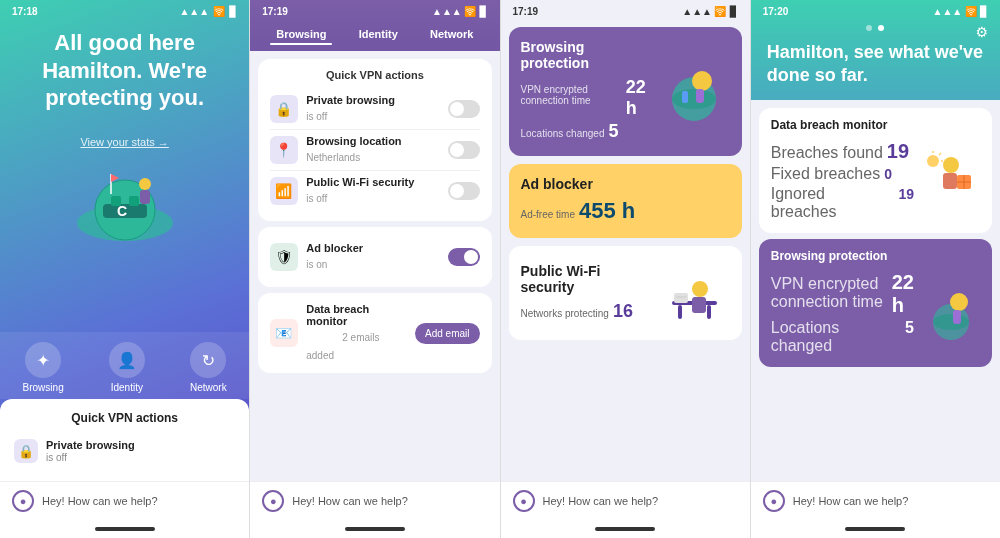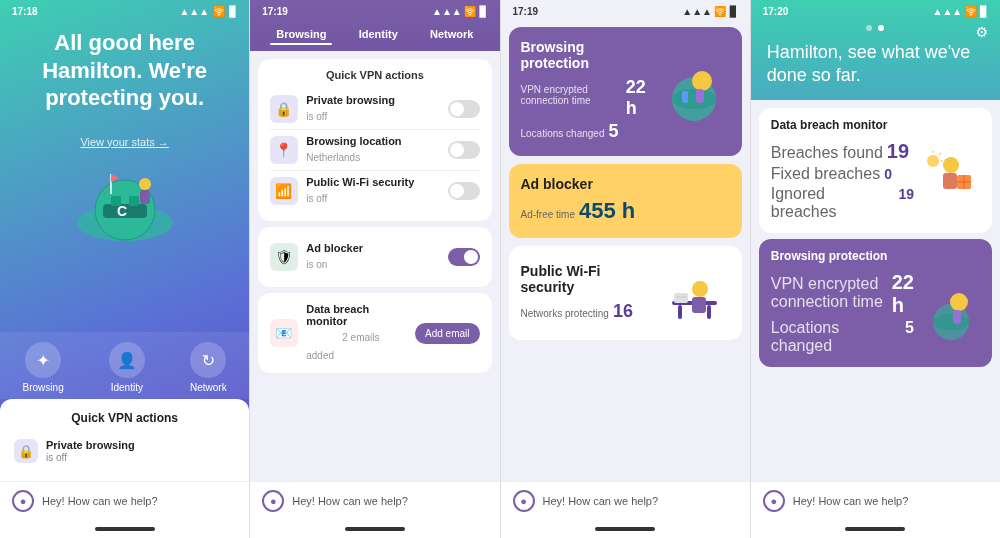--- a/index.html
+++ b/index.html
@@ -370,21 +370,21 @@
       color: white;
       font-size: 14px;
       cursor: pointer;
     }
     .screen-4 .hero-text {
       padding: 8px 16px 12px;
       color: white;
     }
     .screen-4 .hero-text h2 {
       font-size: 18px;
-      font-weight: 400;
+      font-weight: 700;
       line-height: 1.3;
     }
     .screen-4 .content {
       flex: 1;
       background: #f0f0f8;
       display: flex;
       flex-direction: column;
       gap: 6px;
       padding: 8px;
       overflow: hidden;

